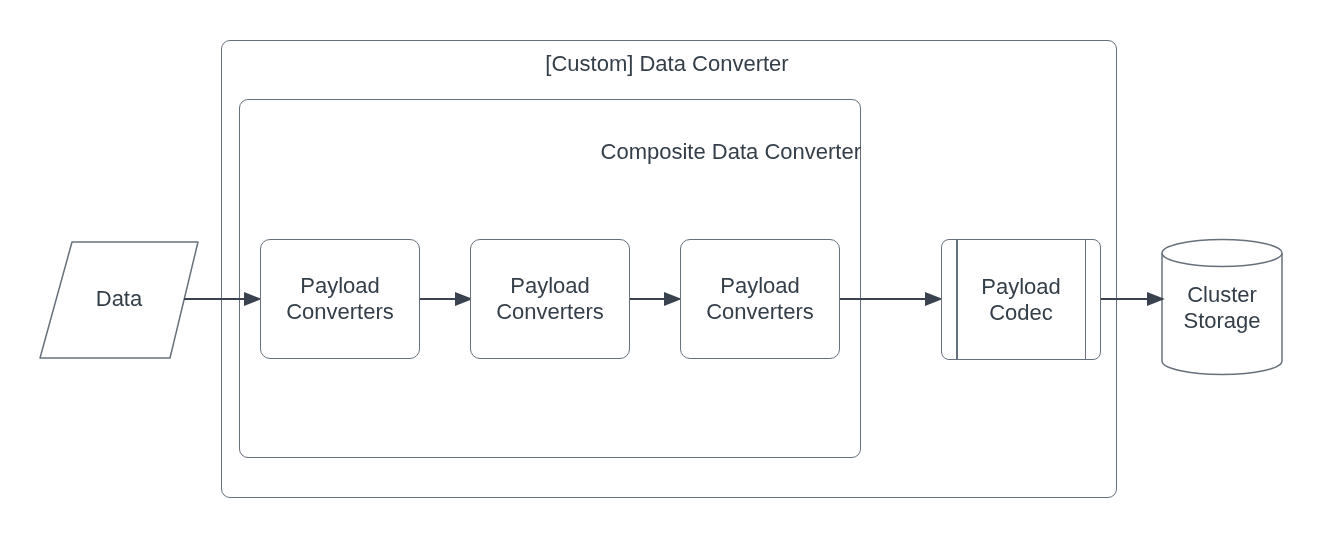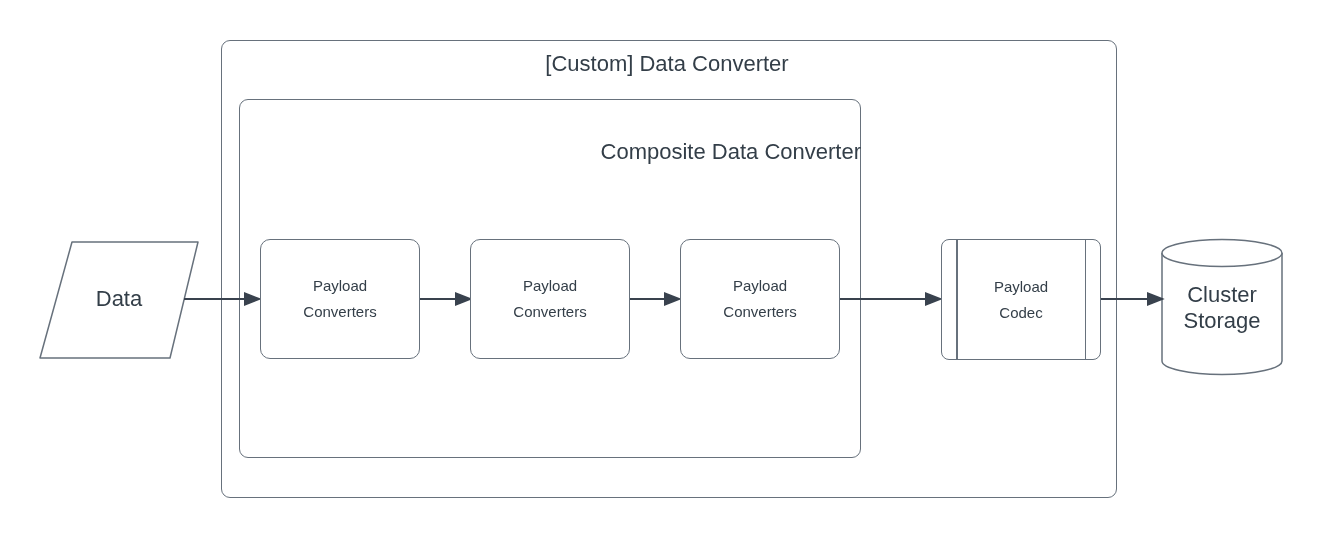--- a/index.html
+++ b/index.html
@@ -10,21 +10,21 @@
   .frame{
     position:absolute;border:1.5px solid #67717c;border-radius:9px;
     background:transparent;box-sizing:border-box;z-index:1;
   }
   .frame-title{
     position:absolute;text-align:center;font-size:22px;line-height:26px;z-index:4;
   }
   .svg-overlay{position:absolute;left:0;top:0;z-index:2;}
   .node{
     position:absolute;display:flex;align-items:center;justify-content:center;
-    text-align:center;font-size:15px;line-height:26px;white-space:pre-line;
+    text-align:center;font-size:22px;line-height:26px;white-space:pre-line;
     border:1.5px solid #67717c;border-radius:10px;background:#fff;
     box-sizing:border-box;z-index:3;
   }
   .codec-bar{position:absolute;top:0;bottom:0;width:1.5px;background:#67717c;}
   .codec-bar.left{left:14px;}
   .codec-bar.right{right:14px;}
   .shape-label{
     position:absolute;display:flex;align-items:center;justify-content:center;
     text-align:center;font-size:22px;line-height:26px;white-space:pre-line;z-index:3;
   }

